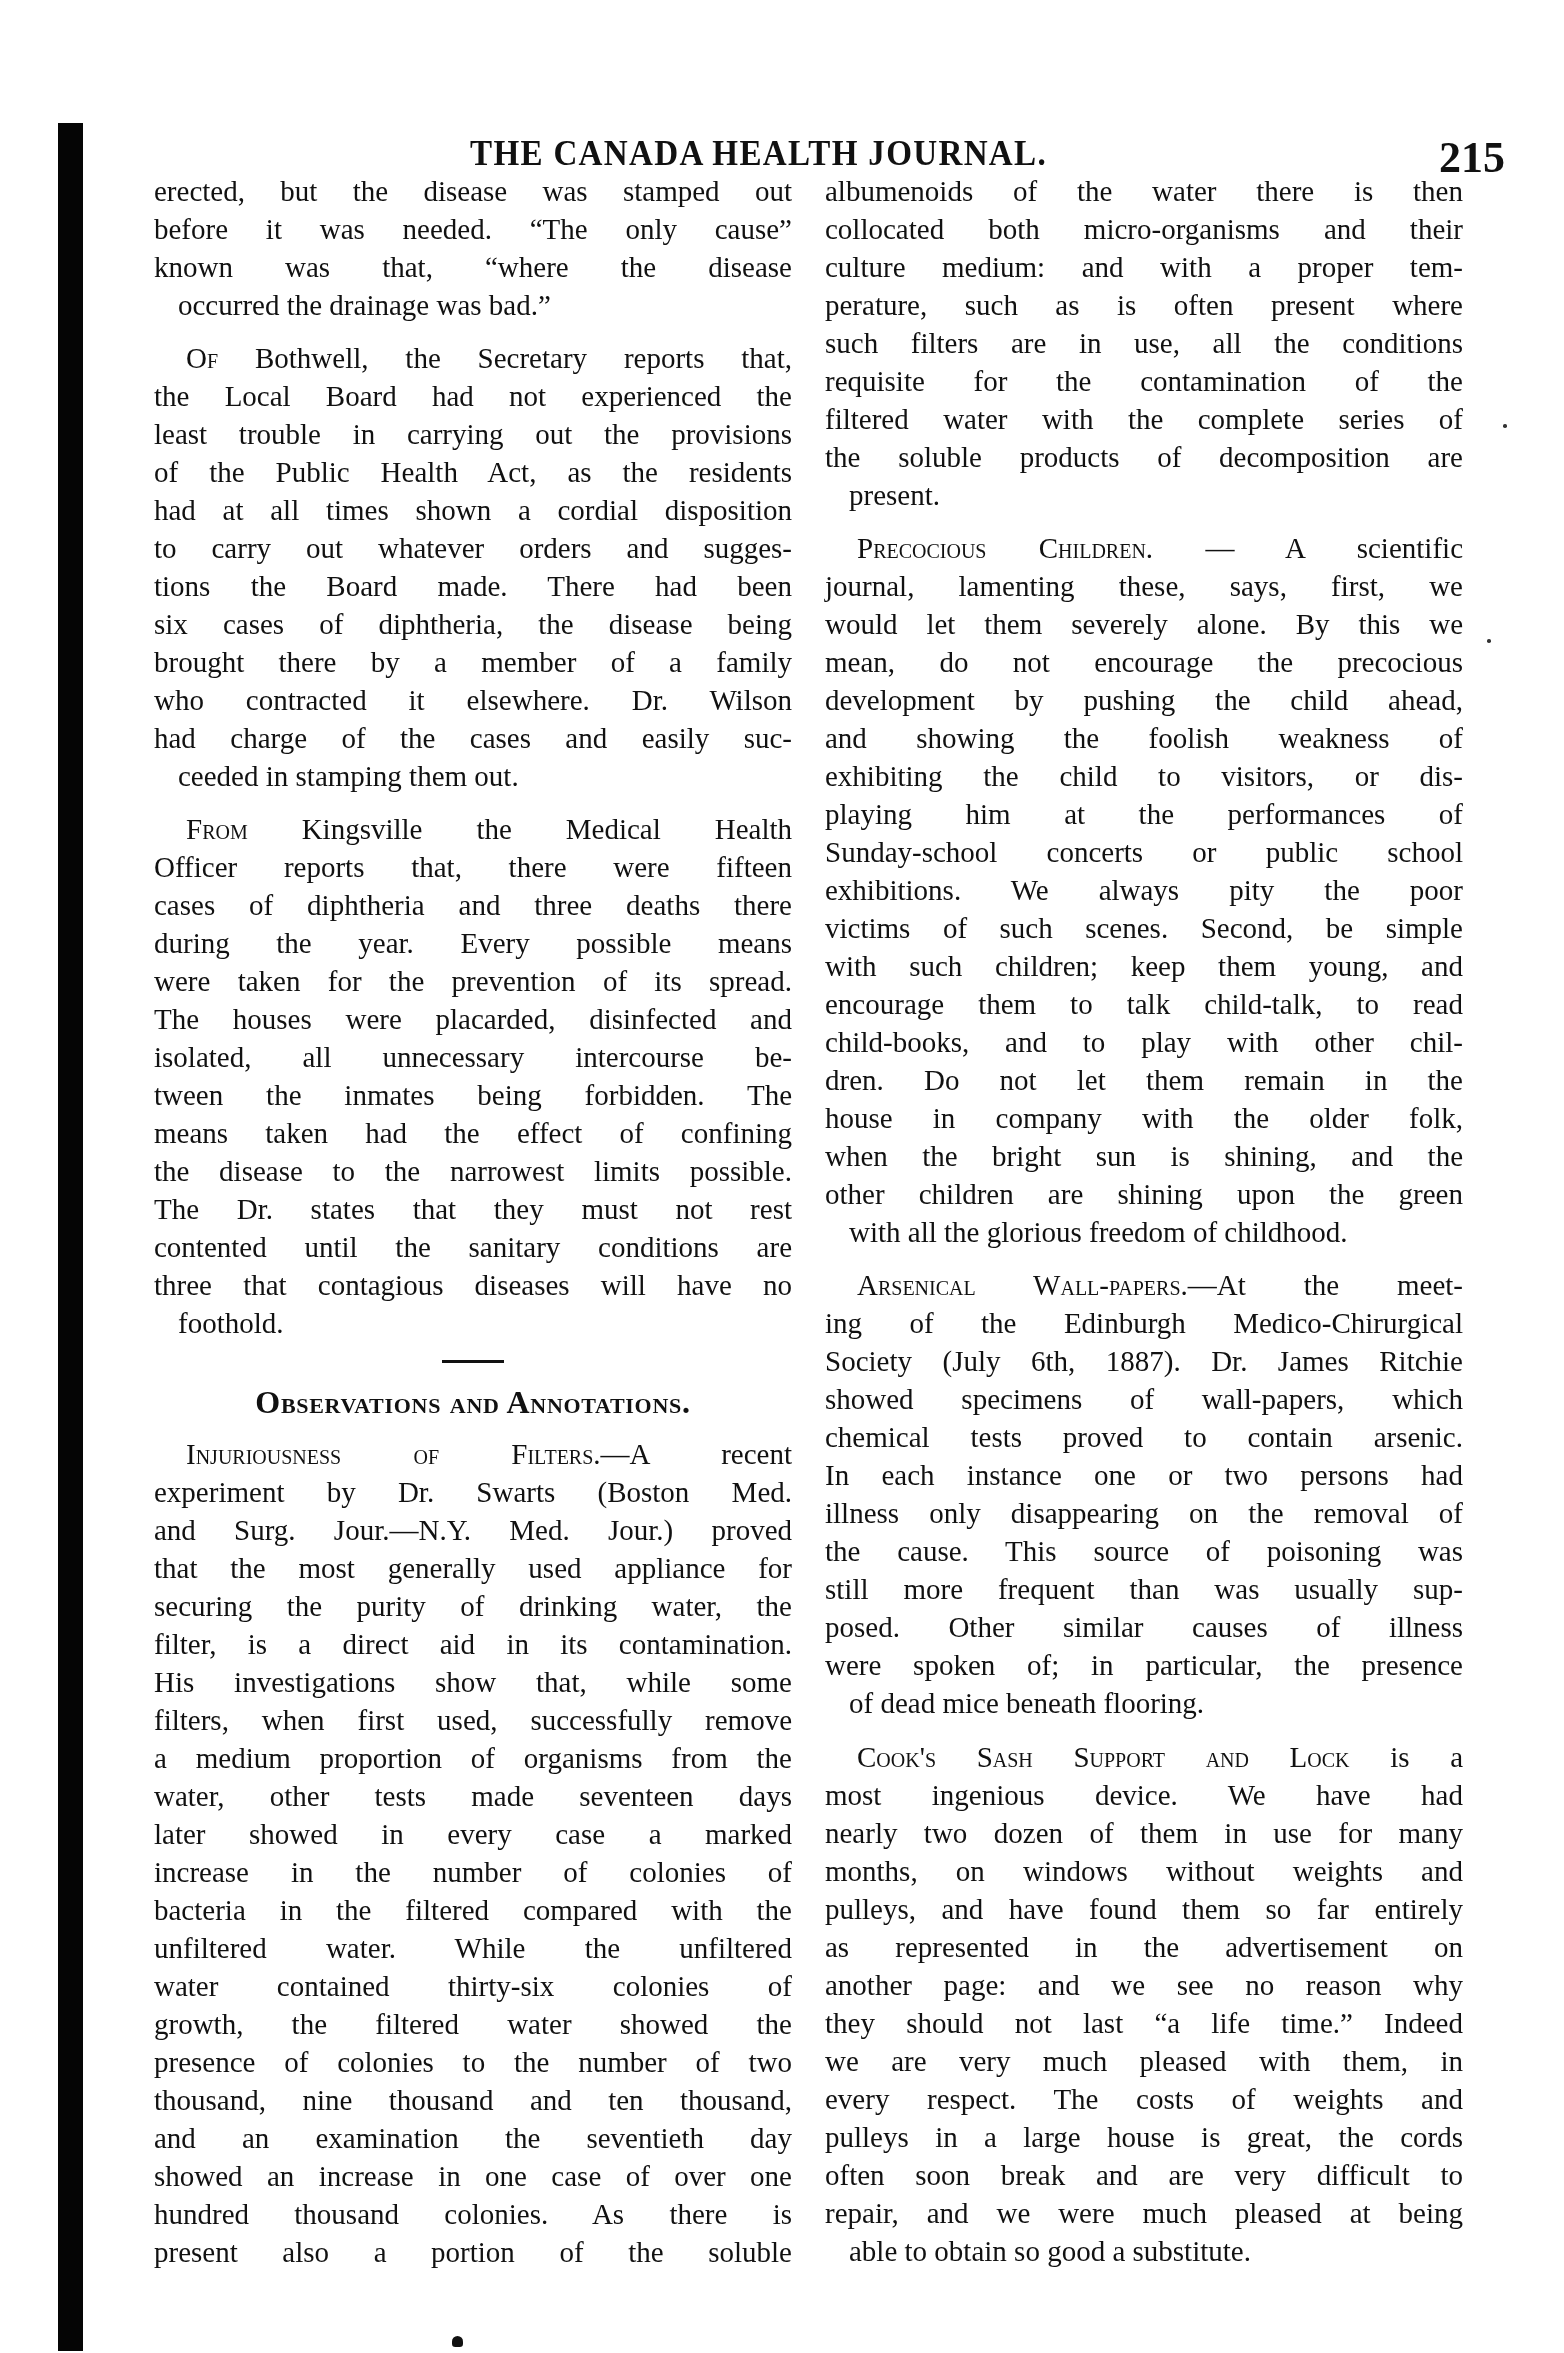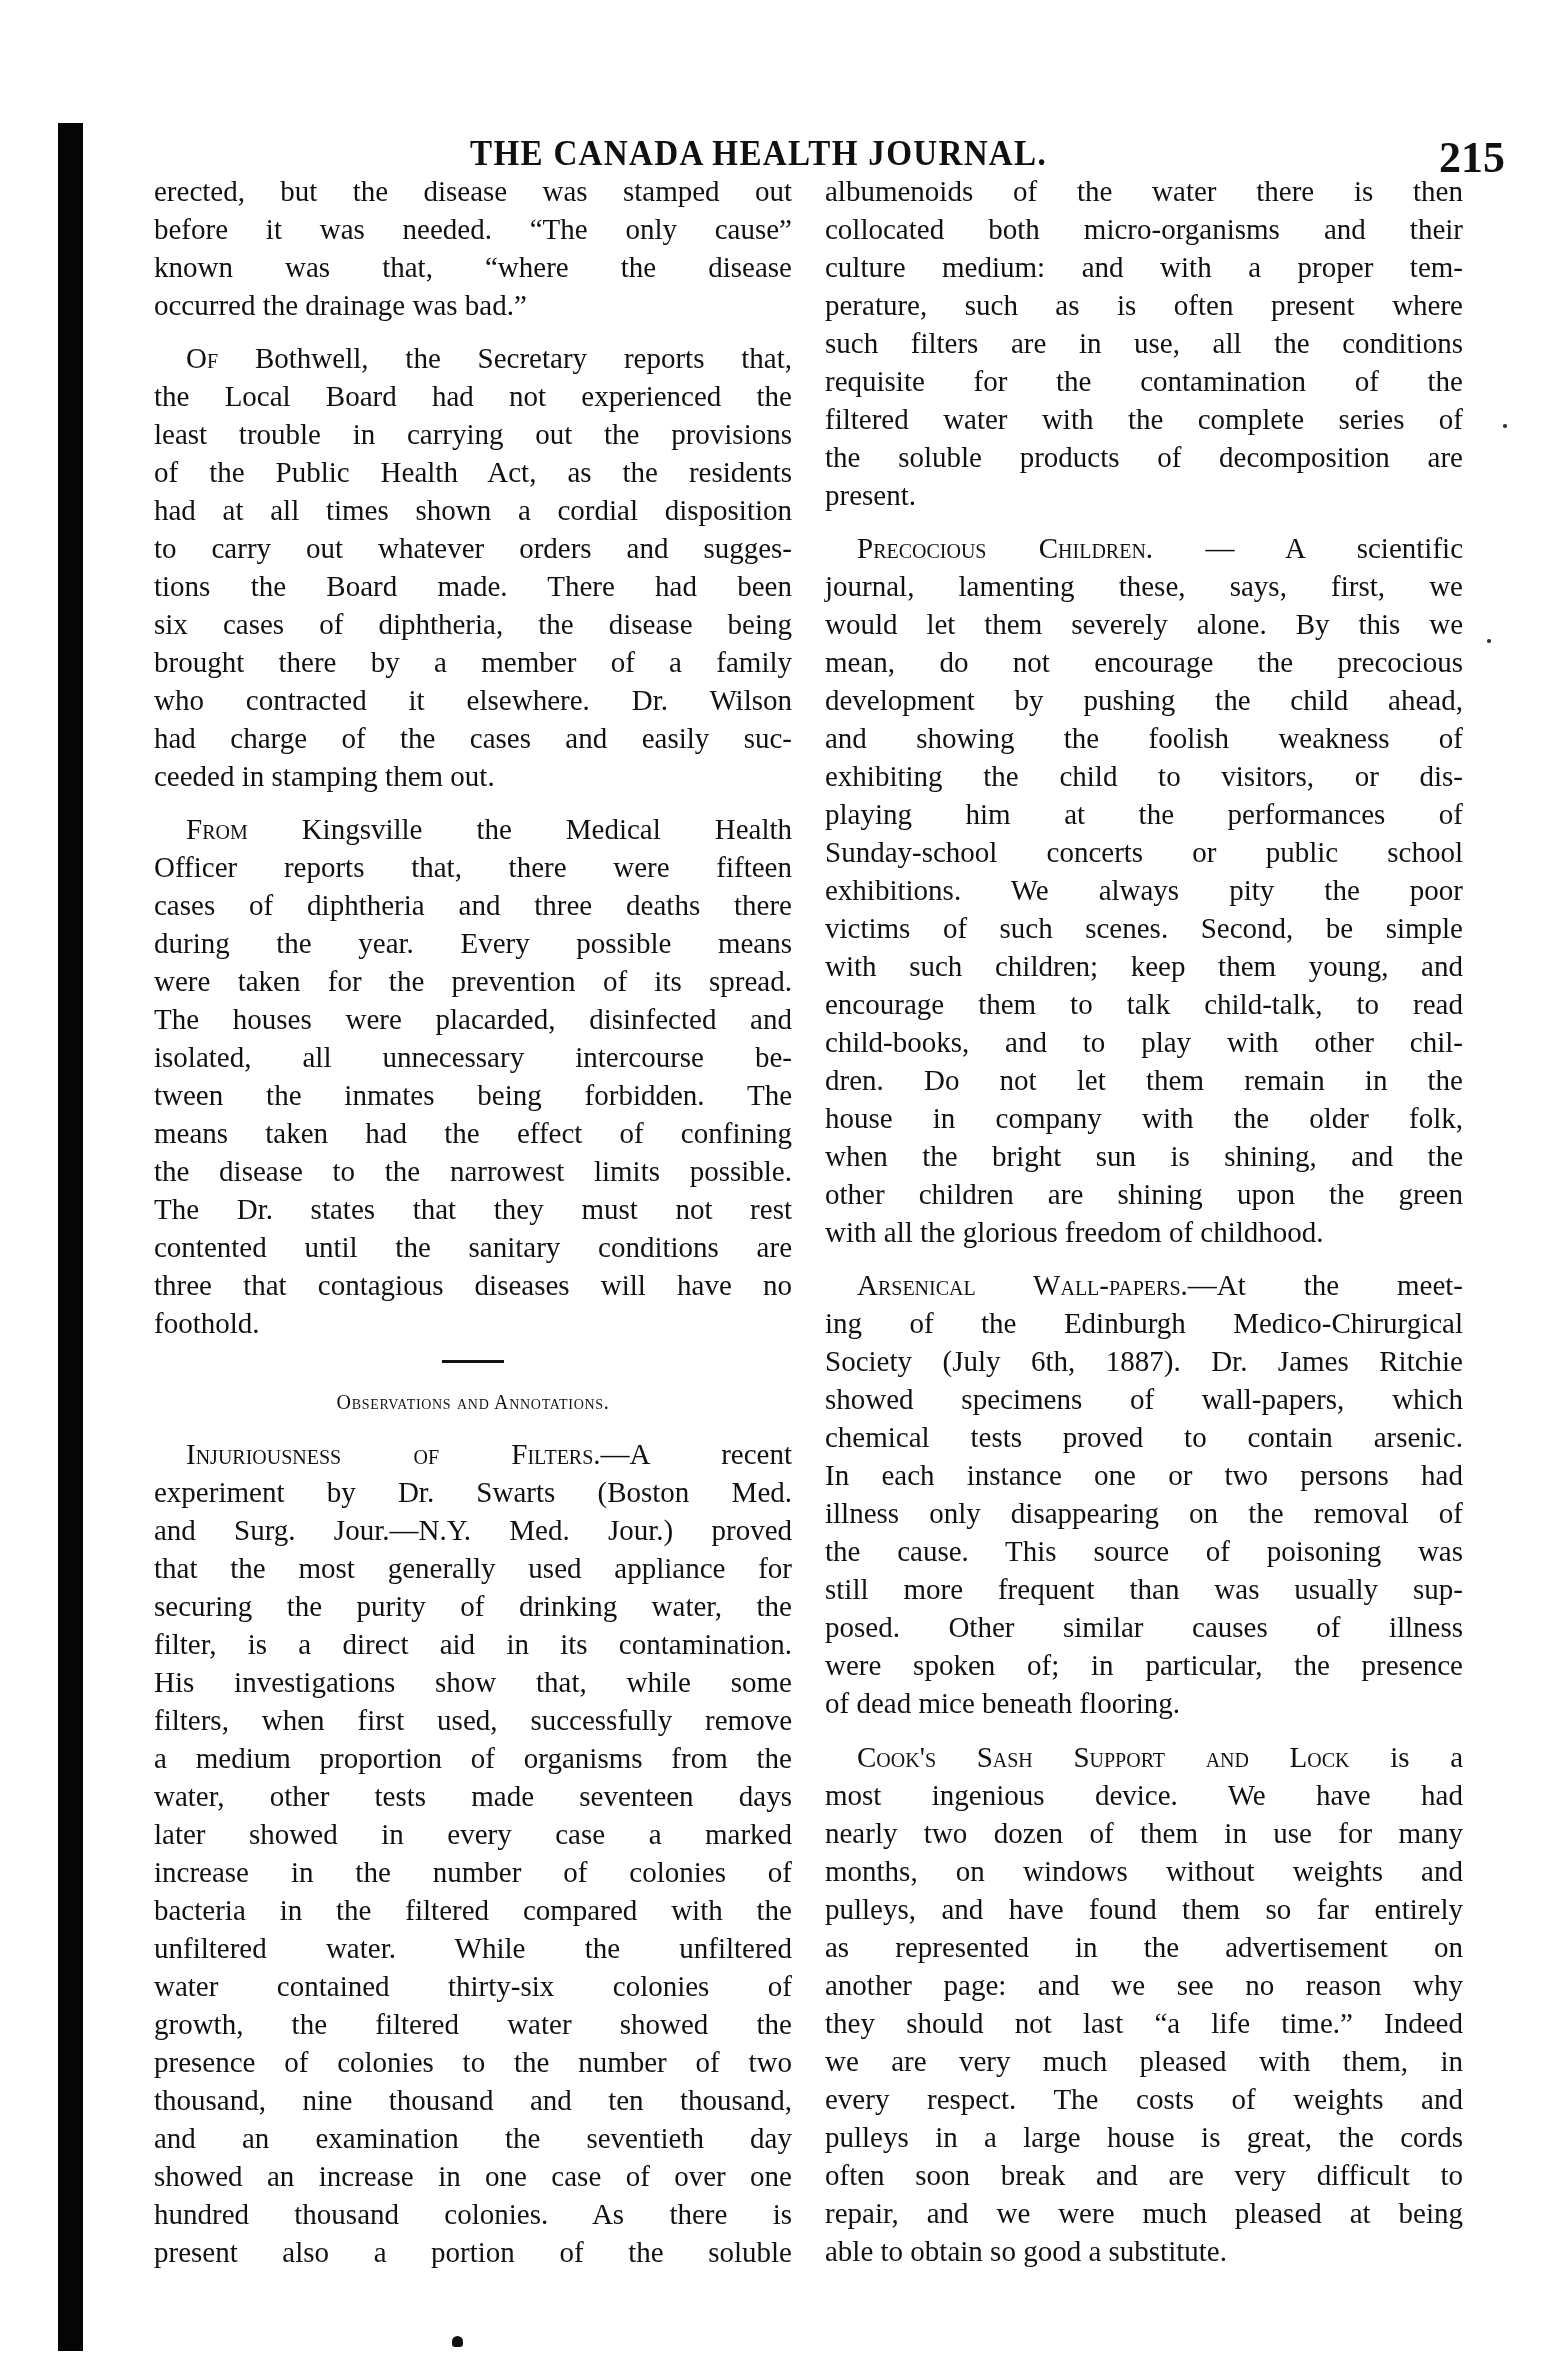--- a/index.html
+++ b/index.html
@@ -8,28 +8,28 @@
   .binding-bar { position: absolute; left: 58px; top: 123px; width: 25px; height: 2228px; background: #050505; }
   .running-head { position: absolute; top: 132px; left: 4px; width: 1564px; height: 49px; }
   .journal-title { position: absolute; left: 466px; top: 0; font-size: 36px; letter-spacing: 1.4px;
                    font-weight: bold; transform: scaleX(0.92); transform-origin: left top; white-space: nowrap; }
   .page-number { position: absolute; left: 1435px; top: 0; font-size: 44px; font-weight: bold; }
   .column { position: absolute; top: 172px; width: 638px; }
   .col-left { left: 154px; }
   .col-right { left: 825px; }
   .line { display: block; font-size: 29px; line-height: 38px; height: 38px; white-space: nowrap;
           text-align: justify; text-align-last: justify; overflow: visible; }
-  .line.last { text-align-last: left; }
+  .line.last { text-align-last: left; margin-left: 24px; }
   .para-gap { height: 15.2px; }
   .indent { padding-left: 32px; }
   .sc { font-variant: small-caps; }
   .it { }
   .rule { width: 62px; height: 2.8px; background: #111; margin: 18px auto 21px auto; }
-  .section-title { text-align: center; font-variant: small-caps; font-size: 20px; line-height: 37px;
-                   letter-spacing: 0.7px; margin-bottom: 14px; }
+  .section-title { text-align: center; font-variant: small-caps; font-size: 32px; line-height: 37px;
+                   letter-spacing: 0.7px; margin-bottom: 14px; font-weight: bold; }
   .footer-mark { position: absolute; left: 452px; top: 2336px; width: 11px; height: 11px;
                  background: #111; border-radius: 50% 50% 30% 30%; }
   .stray-dot { position: absolute; width: 3.5px; height: 3.5px; background: #333; border-radius: 50%; }
 </style>
 </head>
 <body>
 
 <div class="binding-bar"></div>
 
 <div class="running-head">

